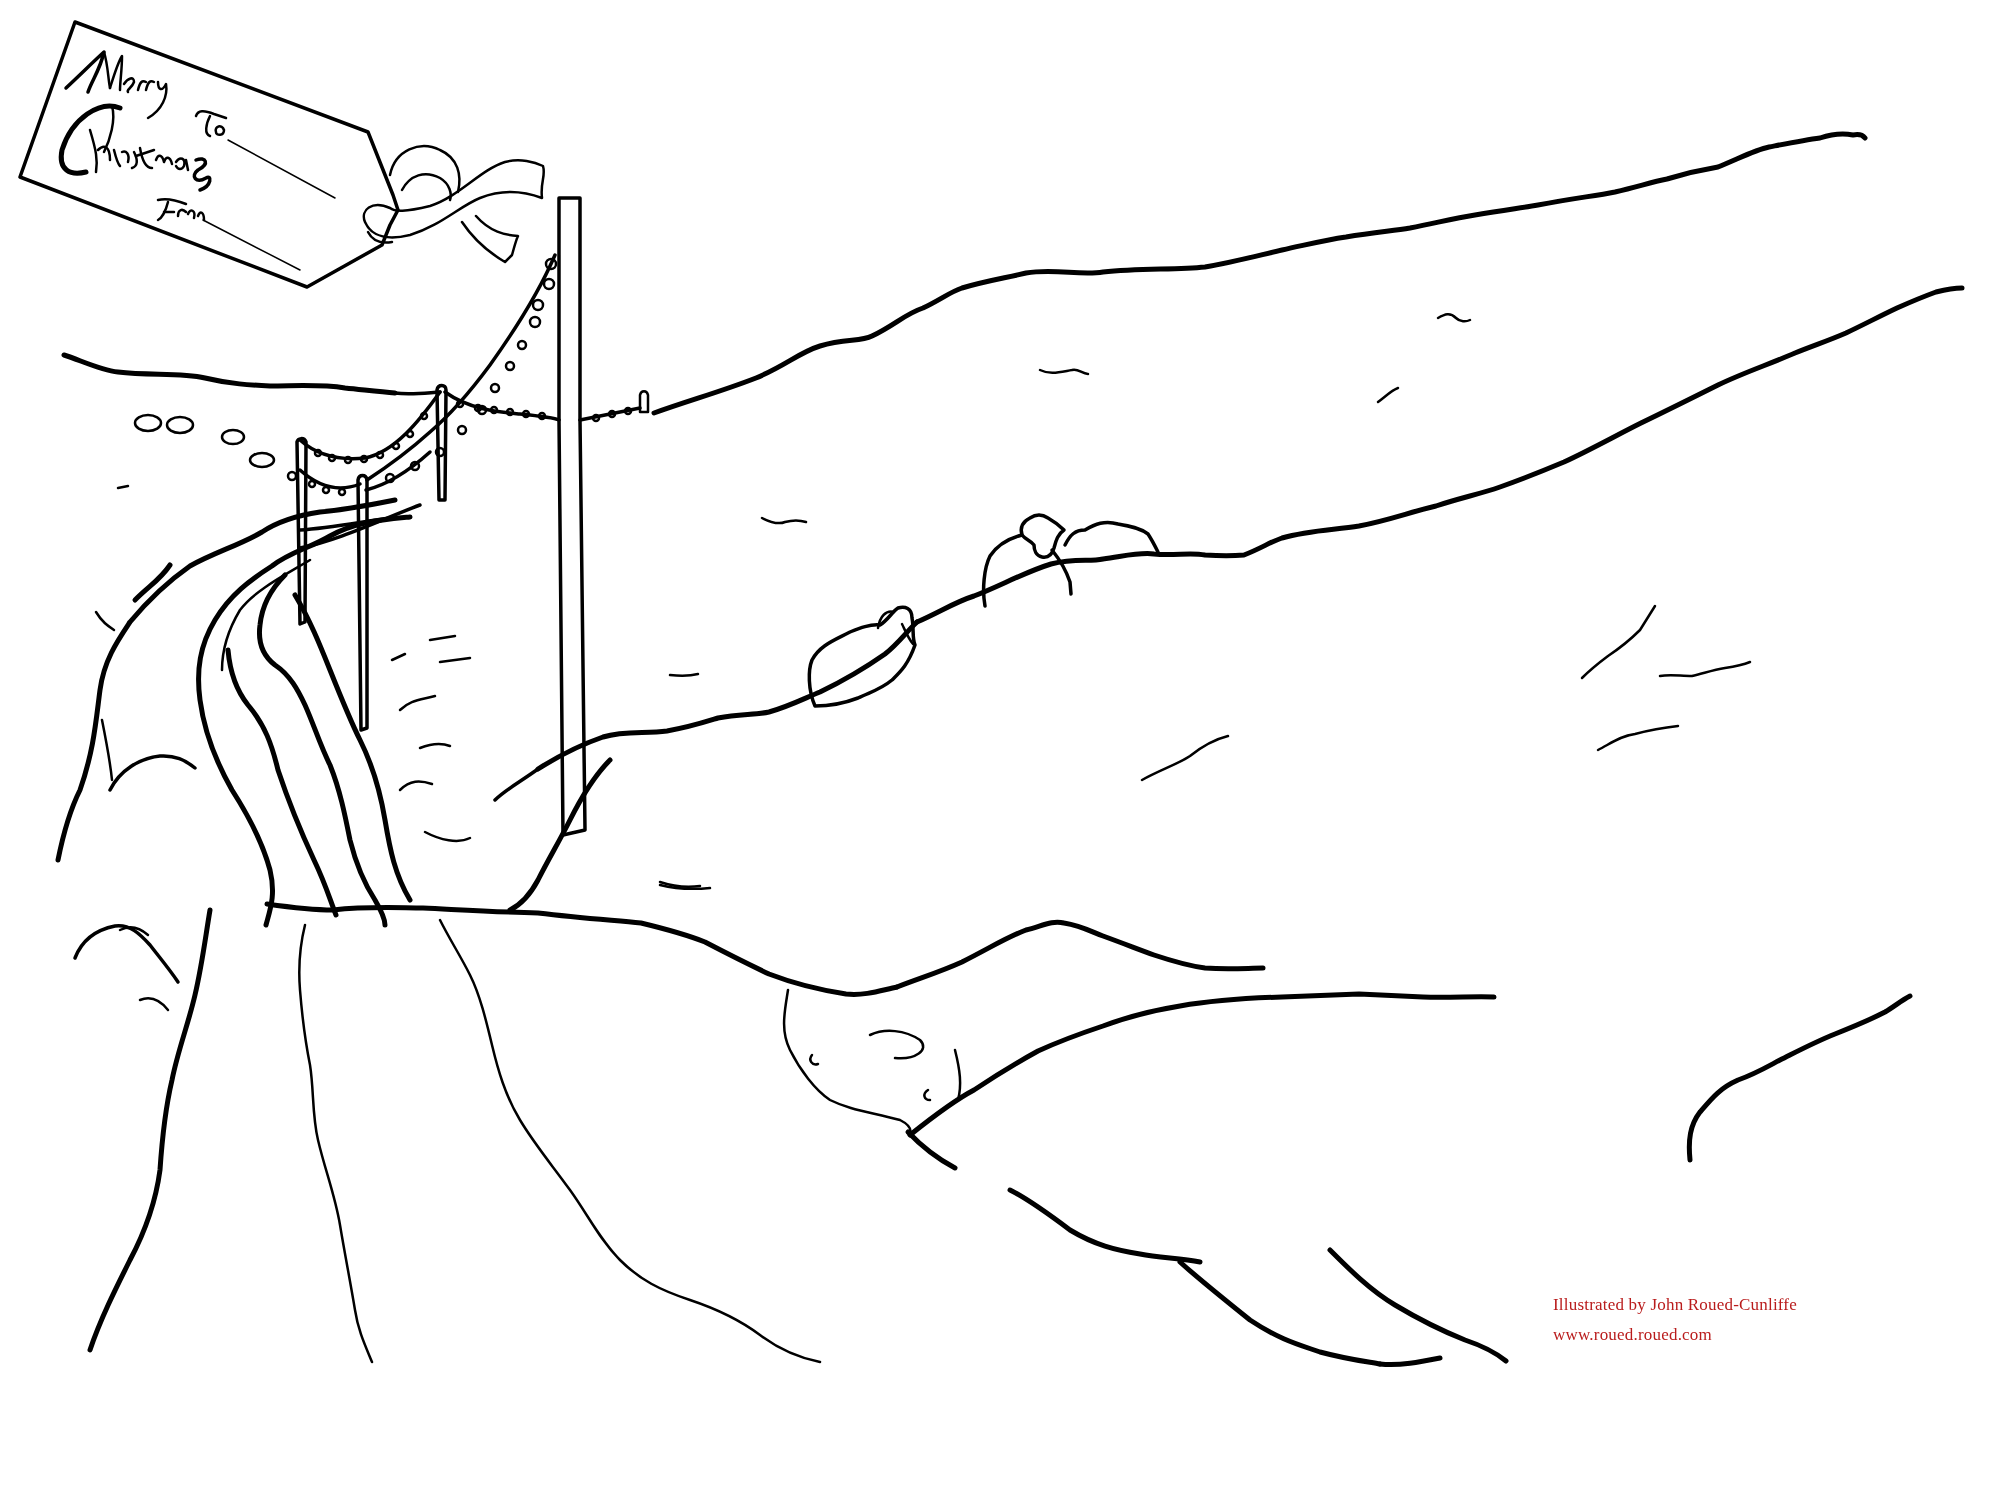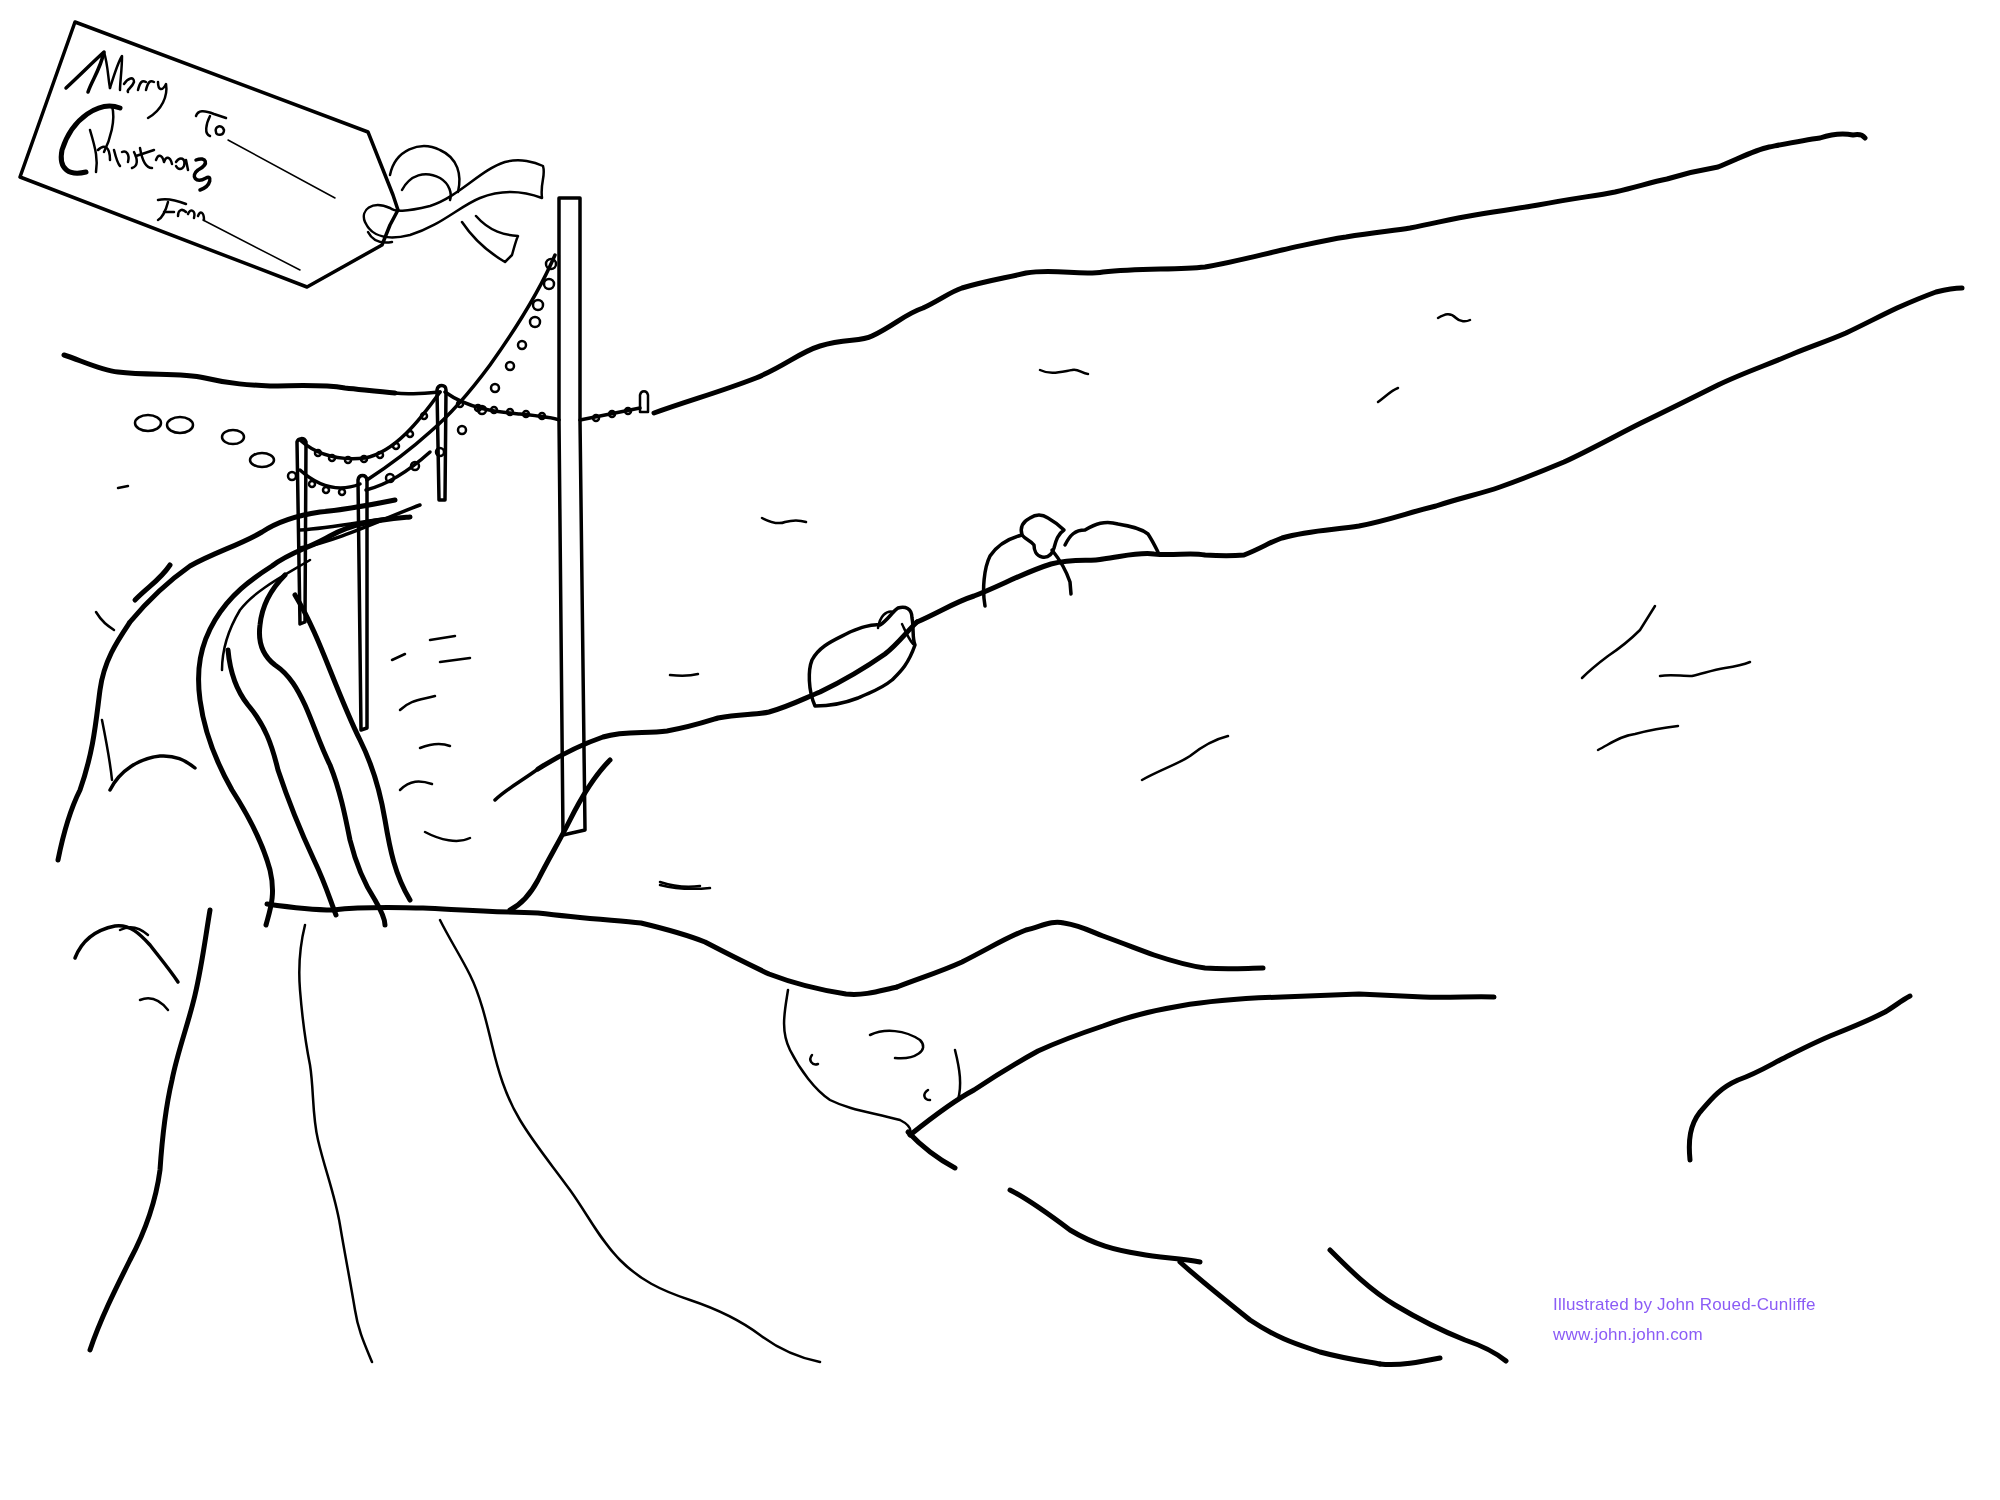--- a/index.html
+++ b/index.html
@@ -3,21 +3,21 @@
 <meta charset="utf-8">
 <style>
   html, body { margin: 0; padding: 0; background: #ffffff; }
   body { width: 2000px; height: 1500px; position: relative; overflow: hidden; font-family: "DejaVu Serif", serif; }
   #canvas { position: absolute; left: 0; top: 0; width: 2000px; height: 1500px; }
   .ln { fill: none; stroke: #000; stroke-linecap: round; stroke-linejoin: round; }
   .thick { stroke-width: 5; }
   .med { stroke-width: 3.5; }
   .thin { stroke-width: 2.5; }
   .hair { stroke-width: 1.5; }
-  .credit { position: absolute; left: 1553px; top: 1290px; color: #8b5cf6; font-family: Liberation Sans, sans-serif; font-size: 17px; line-height: 30px; letter-spacing: 0.2px; }
+  .credit { position: absolute; left: 1553px; top: 1290px; color: #b91c1c; font-family: Liberation Serif, serif; font-size: 17px; line-height: 30px; letter-spacing: 0.2px; }
   .credit div { white-space: nowrap; }
 </style>
 </head>
 <body>
 
 <svg id="canvas" viewBox="0 0 2000 1500" xmlns="http://www.w3.org/2000/svg">
 
   <g>
     <path class="ln med" d="M75 22 L368 132 L393 195 L398 210 L390 225 L382 245 L307 287 L20 177 Z"></path>
 
@@ -241,14 +241,14 @@
     <path class="ln thin" d="M1142 780 C1160 770 1178 764 1190 756 C1200 748 1212 740 1228 736"></path>
     <path class="ln thin" d="M1598 750 C1610 744 1620 736 1635 734 C1650 730 1660 728 1678 726"></path>
     <path class="ln thin" d="M670 675 C680 676 690 676 698 674"></path>
     <path class="ln thin" d="M660 885 C672 888 690 890 710 888"></path>
   </g>
 
 </svg>
 
 <div class="credit">
   <div>Illustrated by John Roued-Cunliffe</div>
-  <div>www.john.john.com</div>
+  <div>www.roued.roued.com</div>
 </div>
 
 </body></html>

